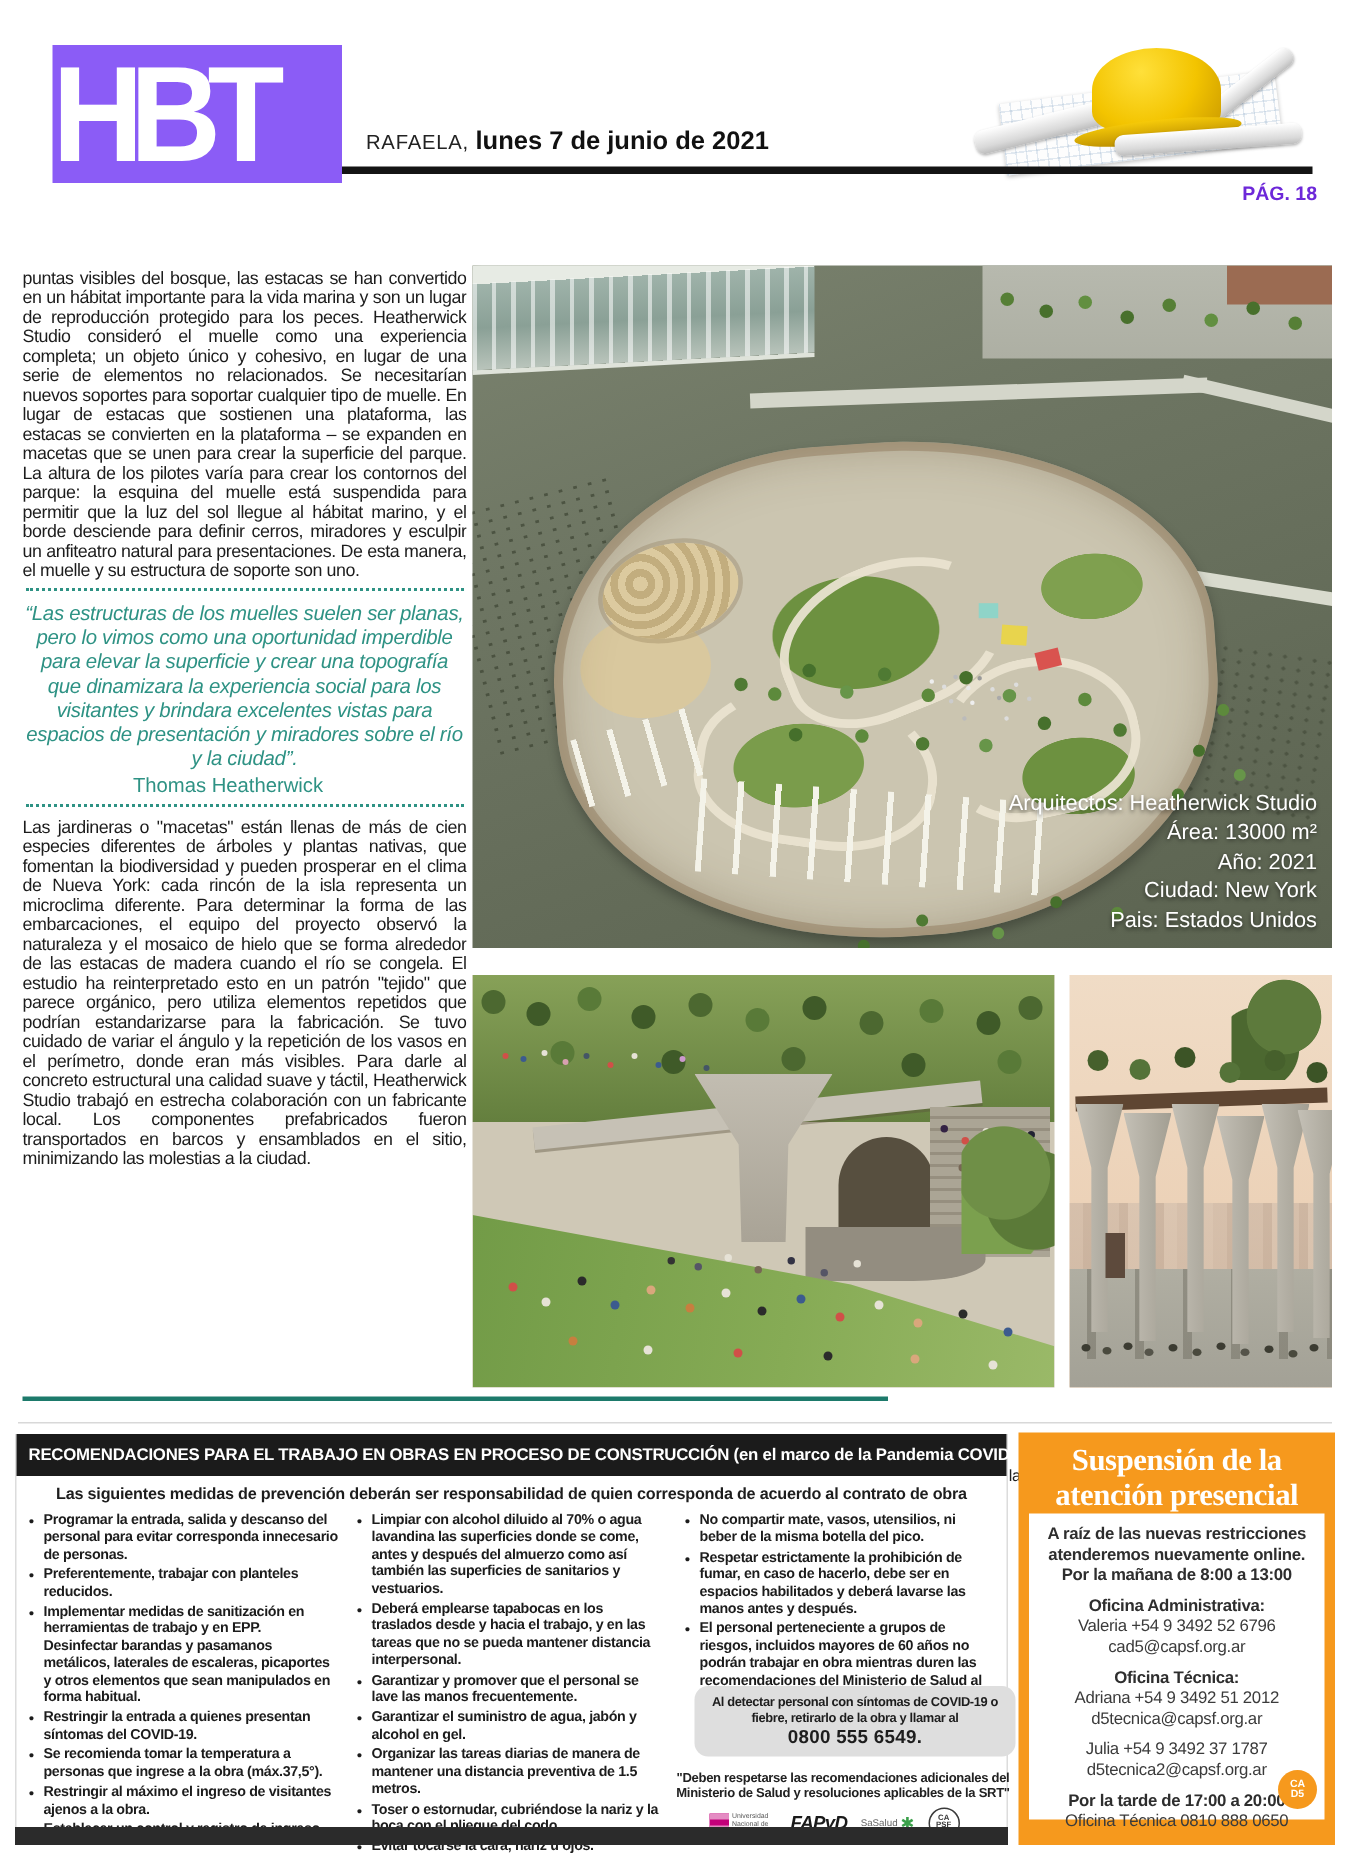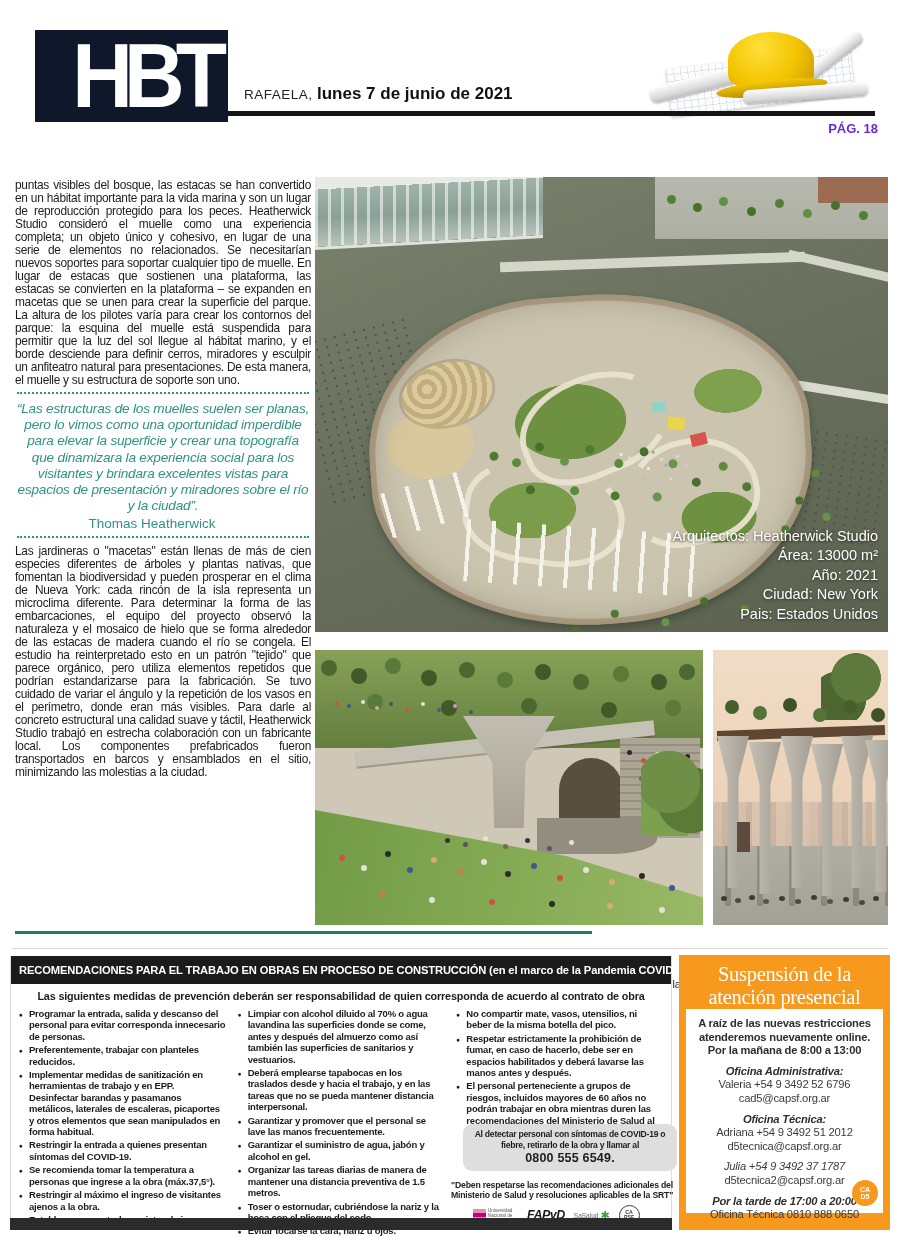--- a/index.html
+++ b/index.html
@@ -1,20 +1,20 @@
 <!DOCTYPE html>
 <html><head>
 <meta charset="utf-8">
 <style>
   html,body{margin:0;padding:0;background:#fff;}
   .page{position:relative;width:900px;height:1237px;background:#fff;overflow:hidden;
         font-family:"Liberation Sans",sans-serif;color:#1d1d1d;}
   
-  .logo-box{position:absolute;left:35px;top:30px;width:193px;height:92px;background:#0f172a;
-            display:flex;align-items:center;justify-content:flex-end;z-index:3;}
+  .logo-box{position:absolute;left:35px;top:30px;width:193px;height:92px;background:#8b5cf6;
+            display:flex;align-items:center;justify-content:flex-start;z-index:3;}
   .logo-box span{color:#fff;font-size:84px;font-weight:800;letter-spacing:-9px;
                  transform:scaleY(1.08);line-height:1;padding-right:10px;}
   .dateline{position:absolute;left:244px;top:84px;white-space:nowrap;z-index:3;}
   .dateline .city{font-size:13.5px;letter-spacing:.5px;color:#222;}
   .dateline .date{font-size:17px;font-weight:bold;color:#111;}
   .hrule{position:absolute;left:222px;top:111px;width:653px;height:5px;background:#141414;z-index:2;}
   .pag{position:absolute;right:22px;top:121px;font-size:13px;font-weight:bold;color:#6d28d9;}
   
   .helmet{position:absolute;left:648px;top:30px;width:225px;height:80px;z-index:1;}
   .sheet{position:absolute;left:20px;top:28px;width:185px;height:48px;background:#fdfdfd;
@@ -188,27 +188,27 @@
   .unr-t{font-size:4.6px;line-height:5px;color:#555;width:30px;}
   .logo-fapyd{font-size:12.5px;font-weight:800;letter-spacing:-.5px;color:#1a1a1a;font-style:italic;}
   .logo-sasalud{display:flex;align-items:center;gap:2px;font-size:6.5px;color:#666;}
   .logo-sasalud .star{color:#3aa04a;font-style:normal;font-size:11px;}
   .logo-capsf{width:19px;height:19px;border:1.6px solid #3a3a3a;border-radius:50%;display:flex;
       flex-direction:column;align-items:center;justify-content:center;font-size:5.2px;font-weight:bold;
       line-height:5.5px;color:#3a3a3a;}
   .covid-foot{position:absolute;left:-1px;right:-1px;bottom:0;height:12px;background:#2b2b2b;}
   
   .notice{position:absolute;left:679px;top:955px;width:211px;height:275px;background:#f6991d;}
-  .notice-title{color:#fff;text-align:center;font-family:"Liberation Serif",serif;font-weight:normal;
+  .notice-title{color:#fff;text-align:center;font-family:"Liberation Serif",serif;font-weight:bold;
       font-size:20.5px;line-height:22.5px;margin-top:8px;letter-spacing:-.3px;}
   .notice-body{position:absolute;left:7px;top:54px;width:197px;bottom:17px;background:#fff;
       text-align:center;padding-top:8px;box-sizing:border-box;}
   .nb{margin:0 8px;font-size:11.2px;line-height:13.6px;letter-spacing:-.2px;color:#3b3b3b;}
   .nb.bold{font-weight:bold;color:#2e2e2e;}
-  .nb.mt{margin-top:7px;font-style:italic;}
+  .nb.mt{margin-top:7px;}
   .badge{position:absolute;right:5px;bottom:7px;width:26px;height:26px;border-radius:50%;
       background:#f6991d;color:#fff;display:flex;flex-direction:column;align-items:center;
       justify-content:center;font-size:7px;font-weight:bold;line-height:7px;}
 </style>
 </head>
 <body>
 
 <div class="page">
 
   <div class="logo-box">

